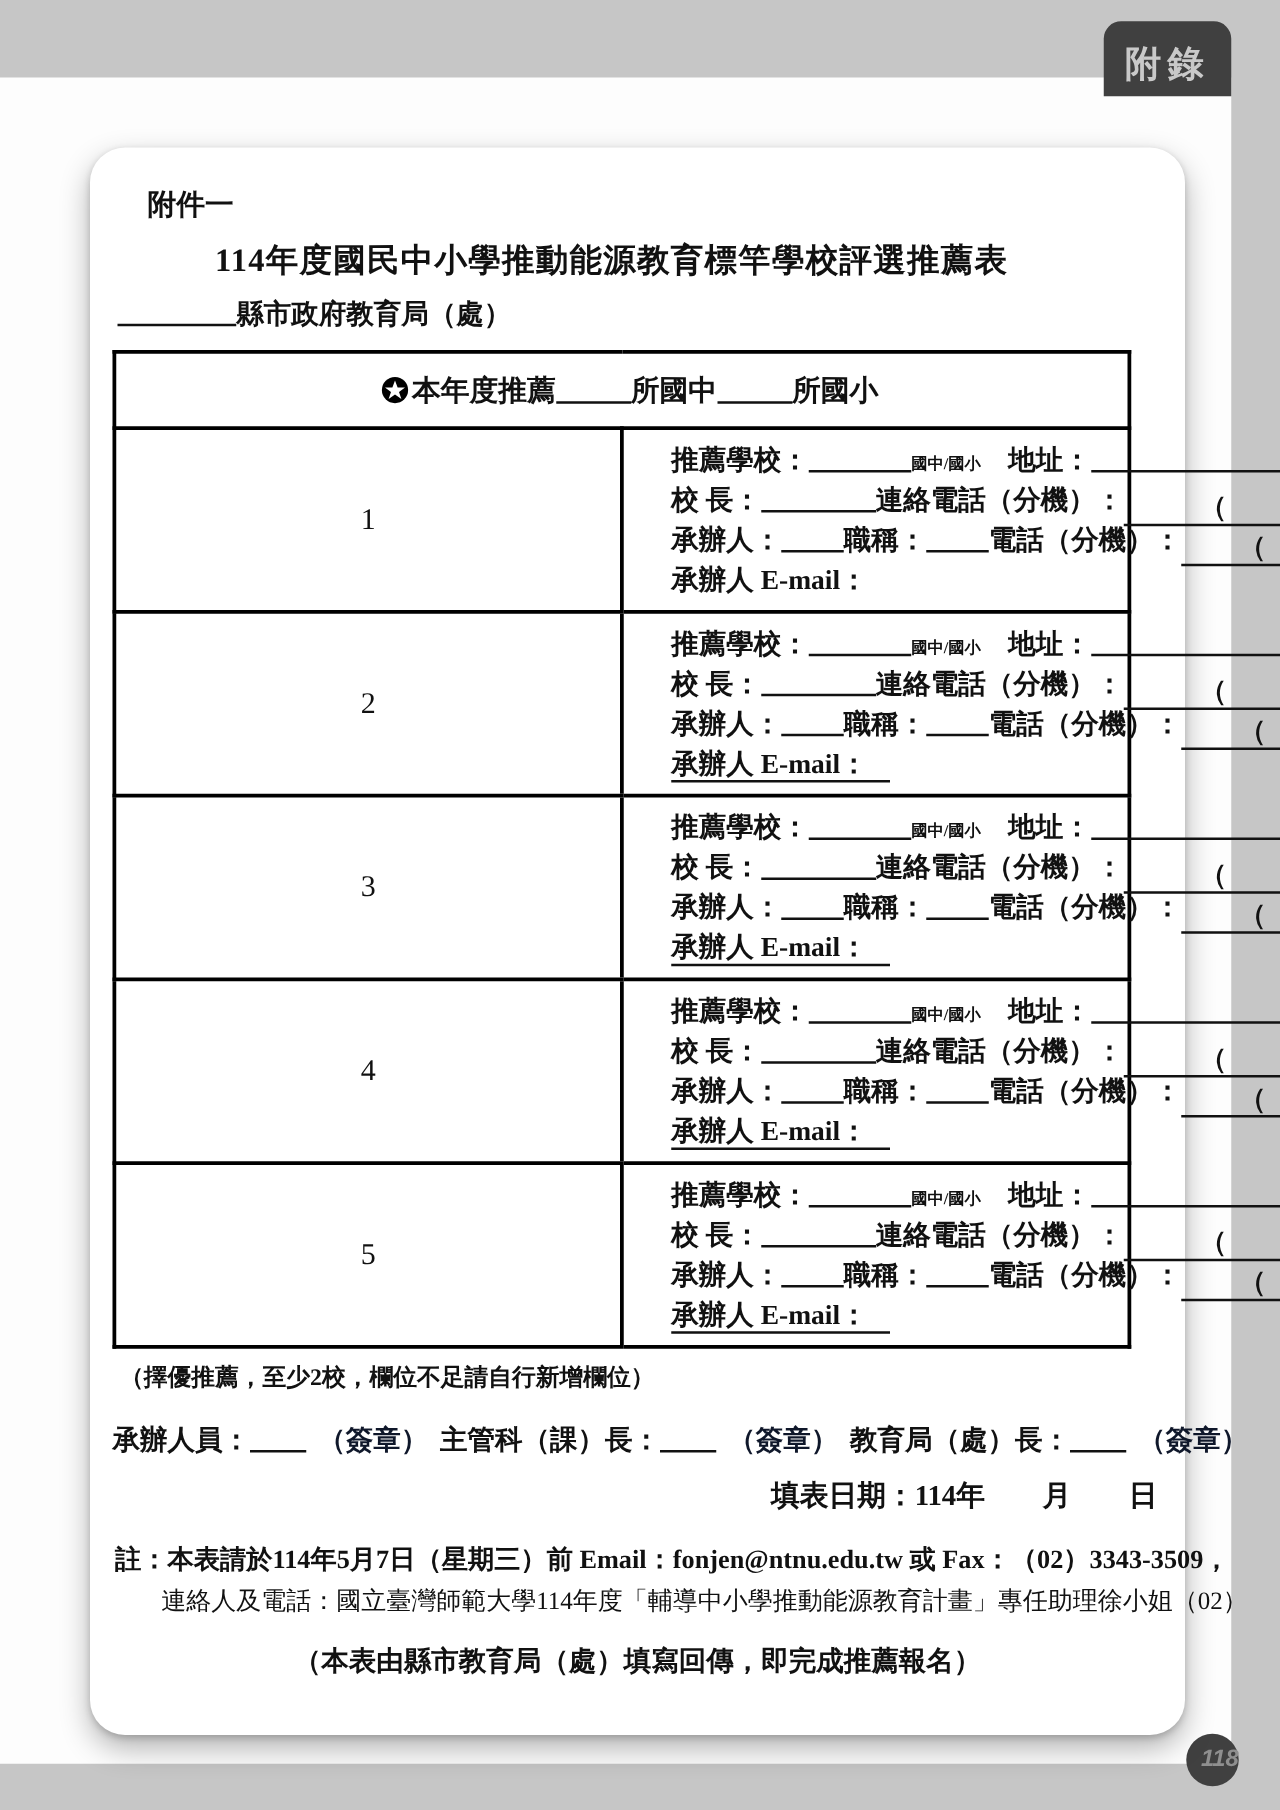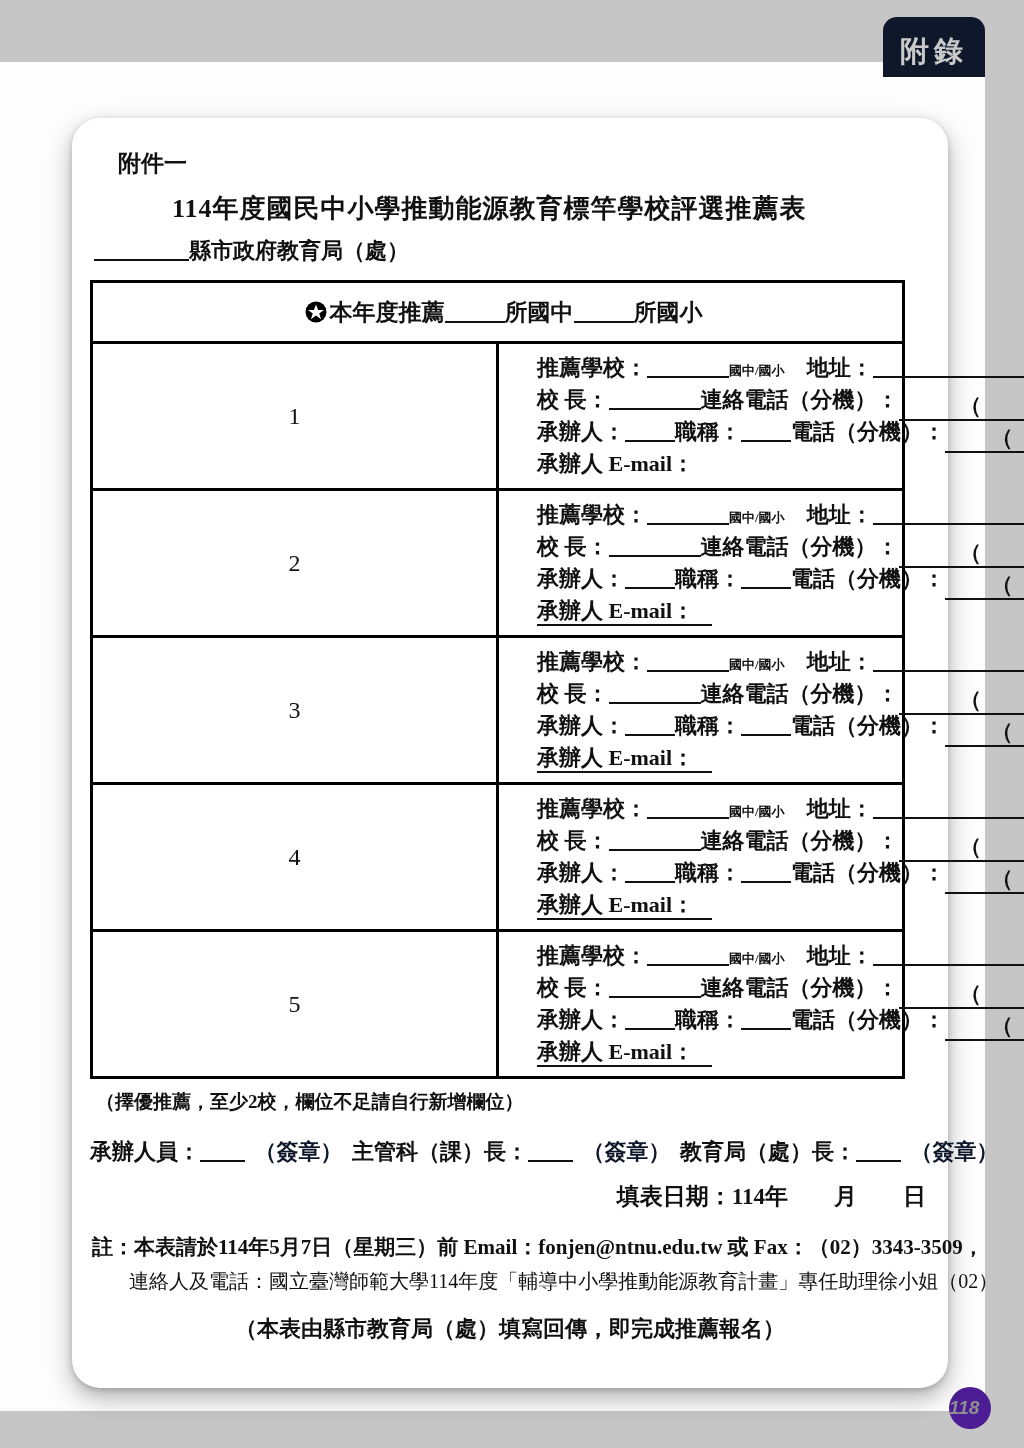--- a/index.html
+++ b/index.html
@@ -8,29 +8,29 @@
     font-family:"Liberation Serif","DejaVu Serif",serif;
     color:#111;
     background:#c6c6c6;
   }
   .stage{position:relative;width:1024px;height:1448px;overflow:hidden;background:#c6c6c6;}
 
   
   .page-white{position:absolute;left:0;top:62px;width:985px;height:1349px;background:#fdfdfd;}
   .appendix-tab{
     position:absolute;left:883px;top:17px;width:102px;height:60px;
-    background:#0f172a;border-radius:14px 14px 0 0;
+    background:#404040;border-radius:14px 14px 0 0;
     display:flex;align-items:center;justify-content:center;
     font-family:"Liberation Sans","DejaVu Sans",sans-serif;
     font-size:29px;font-weight:bold;letter-spacing:5px;color:#c9c9c9;
     padding-top:10px;box-sizing:border-box;
   }
   .page-bubble{
     position:absolute;left:949px;top:1387px;width:42px;height:42px;border-radius:50%;
-    background:#4c1d95;display:flex;align-items:center;justify-content:flex-start;
+    background:#404040;display:flex;align-items:center;justify-content:flex-end;
     font-style:italic;font-weight:bold;font-size:19px;color:#8f8f8f;
     font-family:"Liberation Sans","DejaVu Sans",sans-serif;
   }
 
   
   .card{
     position:absolute;left:72px;top:118px;width:876px;height:1270px;
     background:#ffffff;border-radius:28px;
     box-shadow:0 10px 24px rgba(0,0,0,0.30),0 2px 6px rgba(0,0,0,0.18);
     box-sizing:border-box;

